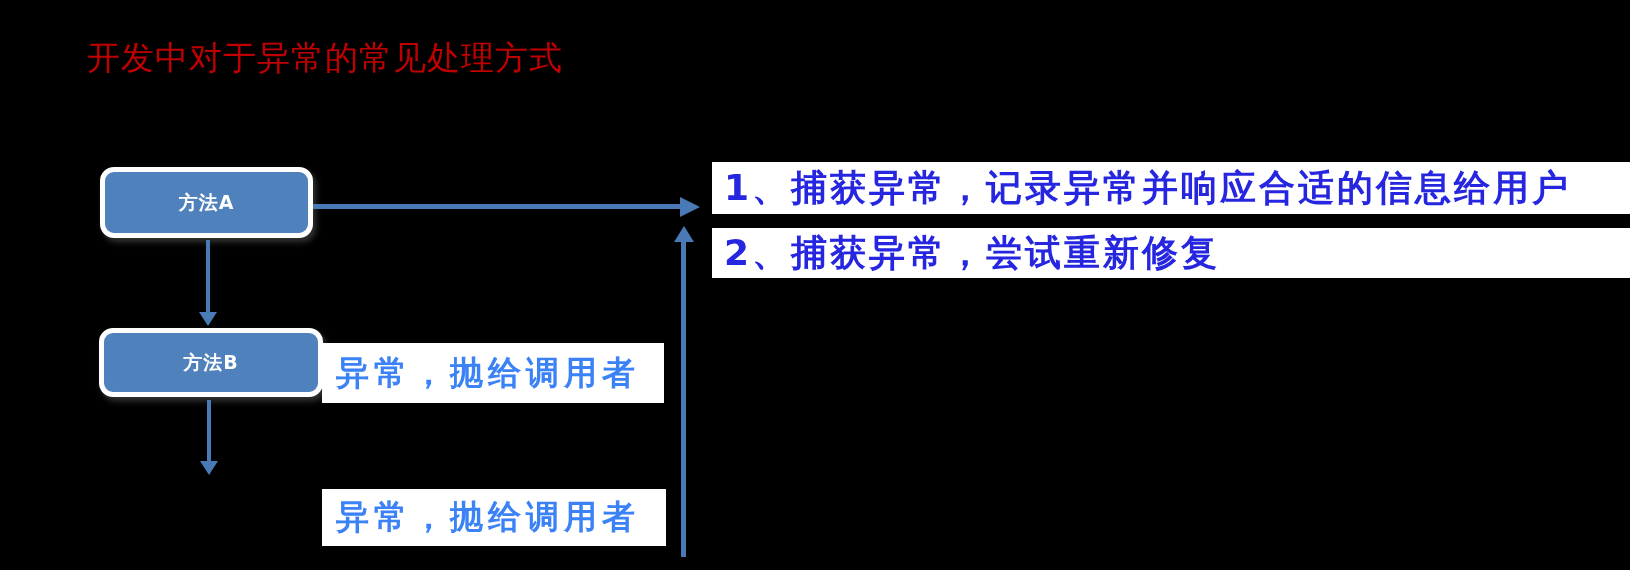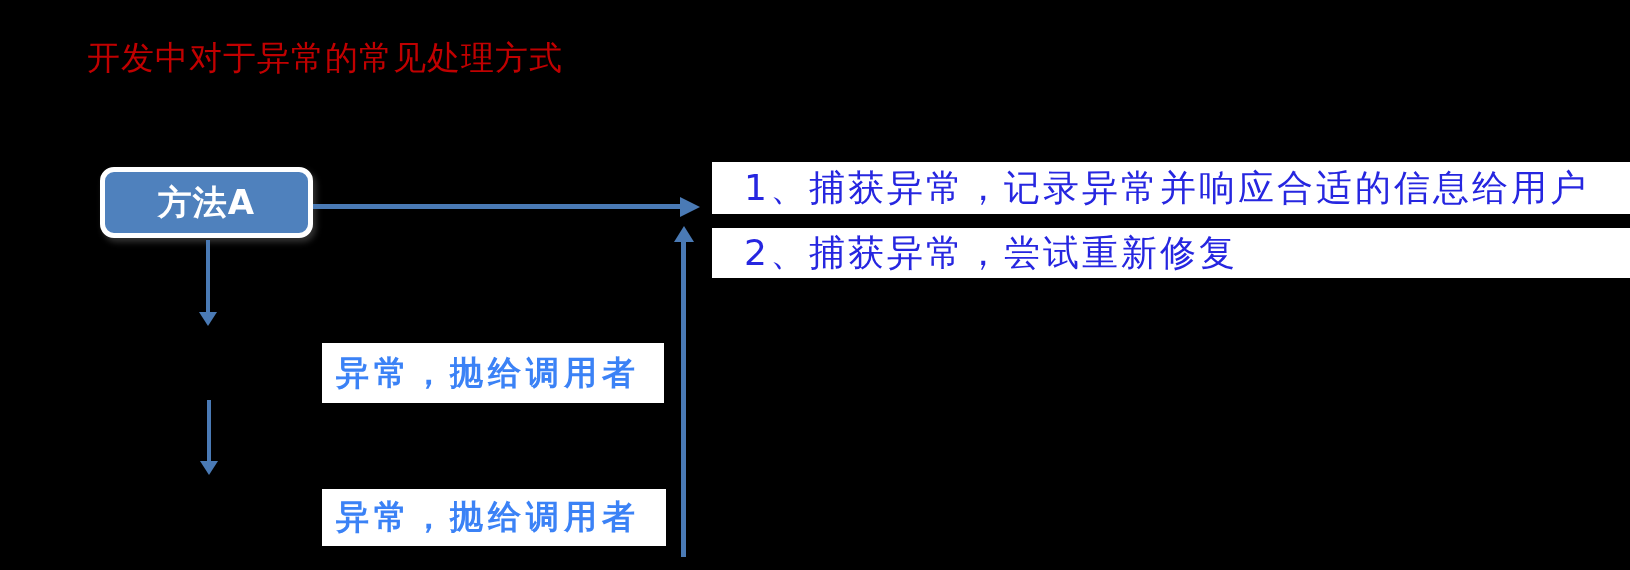--- a/index.html
+++ b/index.html
@@ -8,21 +8,21 @@
     font-family:"DejaVu Sans",sans-serif;
   }
   .page-title{
     position:absolute;left:87px;top:36px;margin:0;
     font-size:33px;font-weight:normal;color:#c00000;letter-spacing:1px;
   }
   .method-box{
     position:absolute;background:#4f81bd;border:5px solid #ffffff;border-radius:14px;
     box-shadow:3px 4px 6px rgba(150,150,150,0.35);
     display:flex;align-items:center;justify-content:center;
-    color:#ffffff;font-size:34px;font-weight:bold;letter-spacing:1px;
+    color:#ffffff;font-size:19px;font-weight:bold;letter-spacing:1px;
     box-sizing:border-box;
   }
   .box-a{left:100px;top:167px;width:213px;height:71px;}
   .box-b{left:99px;top:328px;width:224px;height:69px;}
   .box-c{left:99px;top:474px;width:224px;height:70px;}
   .vline{position:absolute;width:4px;background:#4a7ab5;}
   .hline{position:absolute;height:5px;background:#4a7ab5;}
   .arrow-down{
     position:absolute;width:0;height:0;
     border-left:9px solid transparent;border-right:9px solid transparent;
@@ -33,22 +33,22 @@
     border-top:10px solid transparent;border-bottom:10px solid transparent;
     border-left:20px solid #4a7ab5;
   }
   .arrow-up{
     position:absolute;width:0;height:0;
     border-left:10px solid transparent;border-right:10px solid transparent;
     border-bottom:16px solid #4a7ab5;
   }
   .note-strip{
     position:absolute;background:#ffffff;color:#2626e0;
-    font-size:36px;font-weight:normal;letter-spacing:3px;
-    display:flex;align-items:center;padding-left:32px;box-sizing:border-box;
+    font-size:36px;font-weight:bold;letter-spacing:3px;
+    display:flex;align-items:center;padding-left:12px;box-sizing:border-box;
     white-space:nowrap;overflow:hidden;
   }
   .note-1{left:712px;top:162px;width:918px;height:52px;}
   .note-2{left:712px;top:228px;width:918px;height:50px;}
   .red-strip{
     position:absolute;background:#ffffff;color:#3b82f6;
     font-size:33px;font-weight:bold;letter-spacing:5px;
     display:flex;align-items:center;padding-left:14px;box-sizing:border-box;
     white-space:nowrap;overflow:hidden;
   }
@@ -57,20 +57,23 @@
 </style>
 </head>
 <body>
 
 <div class="canvas">
 
   <h1 class="page-title">开发中对于异常的常见处理方式</h1>
 
   <div class="method-box box-a">
     <span>方法A</span>
+  </div>
+  <div class="method-box box-b">
+    <span>方法B</span>
   </div>
 
   <div class="vline" style="left:206px;top:240px;height:74px;"></div>
   <div class="arrow-down" style="left:199px;top:312px;"></div>
 
   <div class="vline" style="left:207px;top:400px;height:62px;"></div>
   <div class="arrow-down" style="left:200px;top:461px;"></div>
 
   <div class="hline" style="left:313px;top:204px;width:368px;"></div>
   <div class="arrow-right" style="left:680px;top:197px;"></div>

